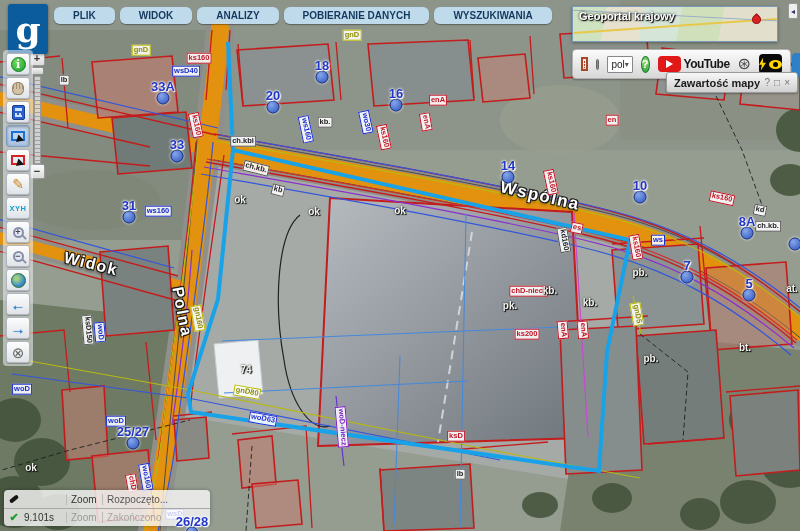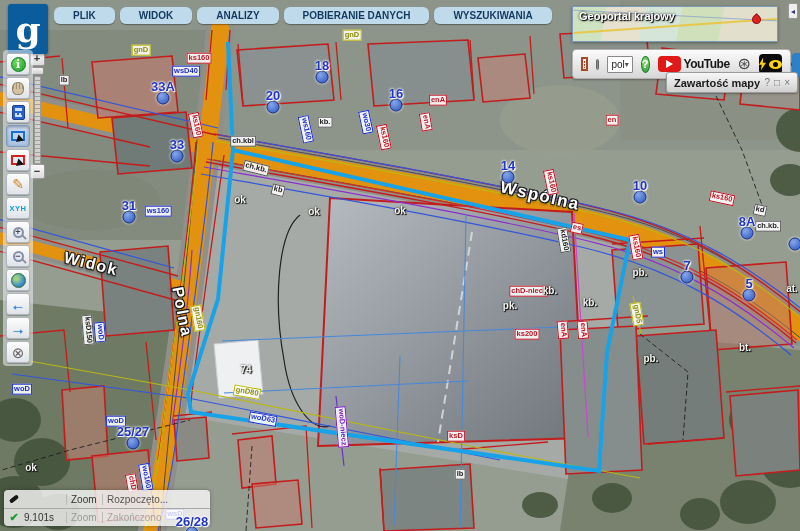--- a/index.html
+++ b/index.html
@@ -342,21 +342,21 @@
       <div class="util-label ul-blue" style="left: 366px; top: 122px; transform: translate(-50%, -50%) rotate(78deg);">wo30</div>
       <div class="util-label ul-red" style="left: 384px; top: 137px; transform: translate(-50%, -50%) rotate(78deg);">ks160</div>
       <div class="util-label ul-red" style="left: 438px; top: 100px; transform: translate(-50%, -50%) rotate(0deg);">enA</div>
       <div class="util-label ul-red" style="left: 426px; top: 122px; transform: translate(-50%, -50%) rotate(80deg);">enA</div>
       <div class="util-label ul-red" style="left: 612px; top: 120px; transform: translate(-50%, -50%) rotate(0deg);">en</div>
       <div class="util-label ul-black" style="left: 256px; top: 168px; transform: translate(-50%, -50%) rotate(14deg);">ch.kb.</div>
       <div class="util-label ul-black" style="left: 278px; top: 190px; transform: translate(-50%, -50%) rotate(14deg);">kb</div>
       <div class="util-label ul-red" style="left: 551px; top: 182px; transform: translate(-50%, -50%) rotate(78deg);">ks160</div>
       <div class="util-label ul-black" style="left: 564px; top: 240px; transform: translate(-50%, -50%) rotate(80deg);">kd160</div>
       <div class="util-label ul-red" style="left: 636px; top: 247px; transform: translate(-50%, -50%) rotate(80deg);">ks160</div>
-      <div class="util-label ul-blue" style="left: 658px; top: 252px; transform: translate(-50%, -50%) rotate(0deg);">ws</div>
+      <div class="util-label ul-blue" style="left: 658px; top: 240px; transform: translate(-50%, -50%) rotate(0deg);">ws</div>
       <div class="util-label ul-red" style="left: 722px; top: 198px; transform: translate(-50%, -50%) rotate(12deg);">ks160</div>
       <div class="util-label ul-black" style="left: 760px; top: 210px; transform: translate(-50%, -50%) rotate(12deg);">kd</div>
       <div class="util-label ul-black" style="left: 768px; top: 226px; transform: translate(-50%, -50%) rotate(0deg);">ch.kb.</div>
       <div class="util-label ul-red" style="left: 577px; top: 228px; transform: translate(-50%, -50%) rotate(12deg);">es</div>
       <div class="util-label ul-red" style="left: 527px; top: 334px; transform: translate(-50%, -50%) rotate(0deg);">ks200</div>
       <div class="util-label ul-red" style="left: 529px; top: 291px; transform: translate(-50%, -50%) rotate(0deg);">chD-niecz</div>
       <div class="util-label ul-red" style="left: 563px; top: 330px; transform: translate(-50%, -50%) rotate(85deg);">enA</div>
       <div class="util-label ul-red" style="left: 583px; top: 330px; transform: translate(-50%, -50%) rotate(85deg);">enA</div>
       <div class="util-label ul-yellow" style="left: 247px; top: 392px; transform: translate(-50%, -50%) rotate(10deg);">gnD80</div>
       <div class="util-label ul-blue" style="left: 263px; top: 419px; transform: translate(-50%, -50%) rotate(10deg);">woD63</div>

